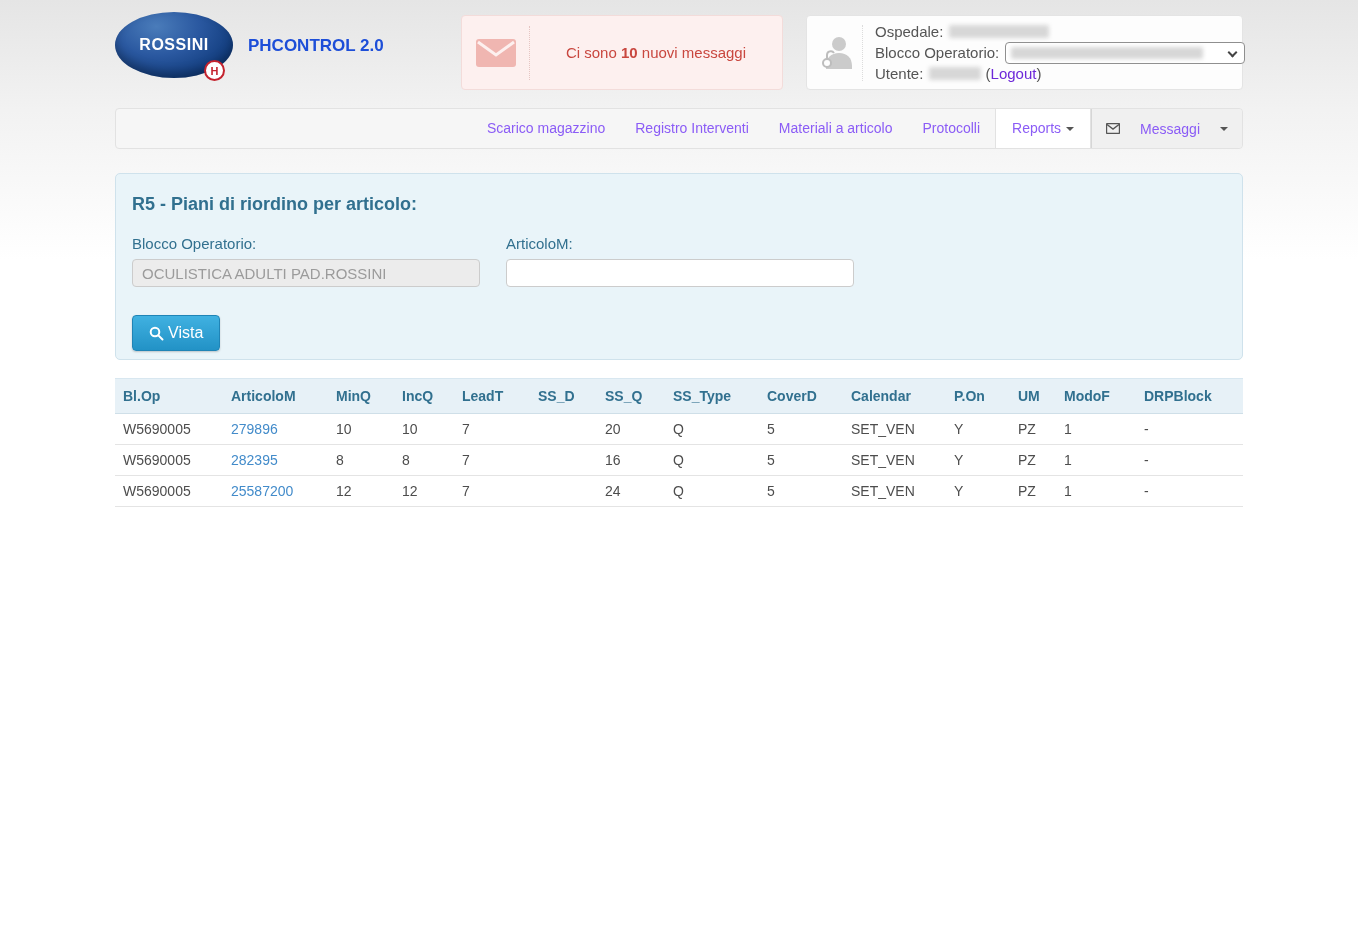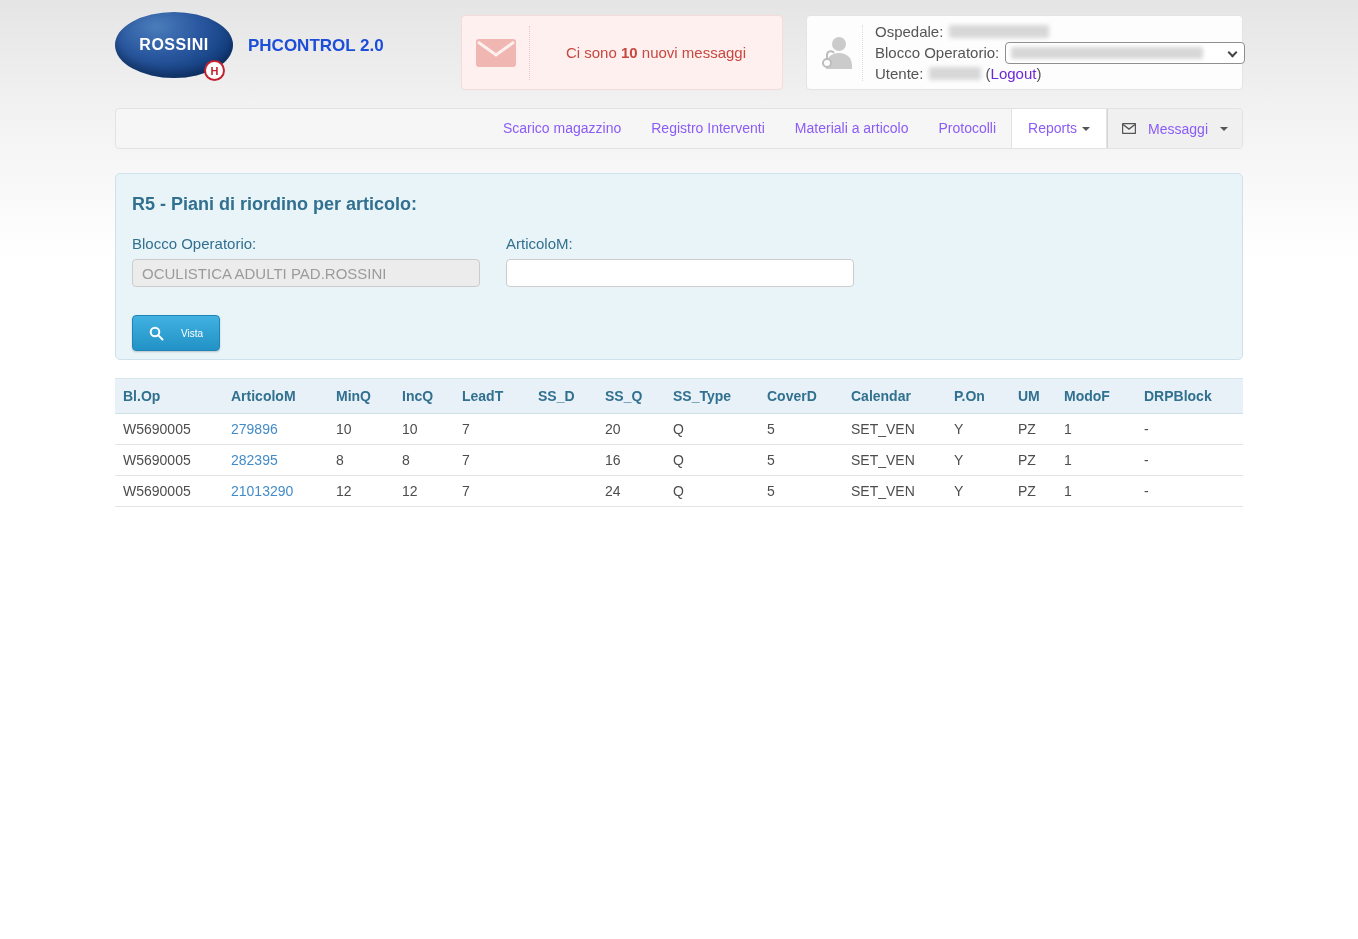--- a/index.html
+++ b/index.html
@@ -68,21 +68,21 @@
     margin-top:15px; height:41px;
     background:#f6f6f6; border:1px solid #e2e2e2; border-radius:4px;
     display:flex; justify-content:flex-end; align-items:stretch;
     font-size:14px; color:#8b5cf6;
   }
   .nav-plain { display:flex; }
   .nav-item { padding:0 15px; line-height:39px; cursor:pointer; white-space:nowrap; }
   .nav-reports { background:#fff; border-left:1px solid #e2e2e2; border-right:1px solid #e2e2e2; cursor:pointer; padding:0 16px; line-height:39px; }
   .nav-messages {
     background:#f0f0f0; border-left:1px solid #d6d6d6; border-radius:0 4px 4px 0;
-    display:flex; align-items:center; gap:12px; padding:0 14px; cursor:pointer;
+    display:flex; align-items:center; gap:20px; padding:0 14px; cursor:pointer;
   }
   .caret { display:inline-block; width:0; height:0; border-left:4px solid transparent; border-right:4px solid transparent; border-top:4px solid #555; margin-left:5px; vertical-align:middle; }
 
   
   .panel {
     margin-top:24px; height:187px;
     background:#e9f4f9; border:1px solid #cfe2ec; border-radius:5px;
     padding:18px 16px;
   }
   .panel-title { color:#31708f; font-size:18px; font-weight:bold; margin:2px 0 20px; }
@@ -92,21 +92,21 @@
   .form-group label { display:block; color:#31708f; font-size:15px; margin-bottom:7px; }
   .field {
     width:100%; height:28px; border:1px solid #ccc; border-radius:4px;
     padding:0 9px; font-size:15px; color:#555; background:#fff;
     font-family:"Liberation Sans", sans-serif;
   }
   .field[disabled] { background:#ececec; color:#9b9b9b; }
   .vista-btn {
     margin-top:28px; height:36px; padding:0 16px;
     background:linear-gradient(#40b1e1, #2292c6); border:1px solid #1f84b6; border-radius:4px;
-    color:#fff; font-size:10px; display:inline-flex; align-items:center; gap:17px;
+    color:#fff; font-size:16px; display:inline-flex; align-items:center; gap:4px;
     box-shadow:0 1px 2px rgba(0,0,0,.2); cursor:pointer;
     font-family:"Liberation Sans", sans-serif;
   }
 
   
   .report-table { margin-top:18px; width:100%; border-collapse:collapse; table-layout:fixed; font-size:14px; }
   .report-table th {
     background:#e7f1f7; color:#31708f; font-weight:bold; text-align:left;
     padding:9px 8px; border-top:1px solid #d8e7f0; border-bottom:1px solid #cfdfe8;
     overflow:hidden; white-space:nowrap;
@@ -273,21 +273,21 @@
           <td>Q</td>
           <td>5</td>
           <td>SET_VEN</td>
           <td>Y</td>
           <td>PZ</td>
           <td>1</td>
           <td>-</td>
         </tr>
         <tr>
           <td>W5690005</td>
-          <td><a class="cell-link">21013290</a></td>
+          <td><a class="cell-link">25587200</a></td>
           <td>12</td>
           <td>12</td>
           <td>7</td>
           <td></td>
           <td>24</td>
           <td>Q</td>
           <td>5</td>
           <td>SET_VEN</td>
           <td>Y</td>
           <td>PZ</td>

